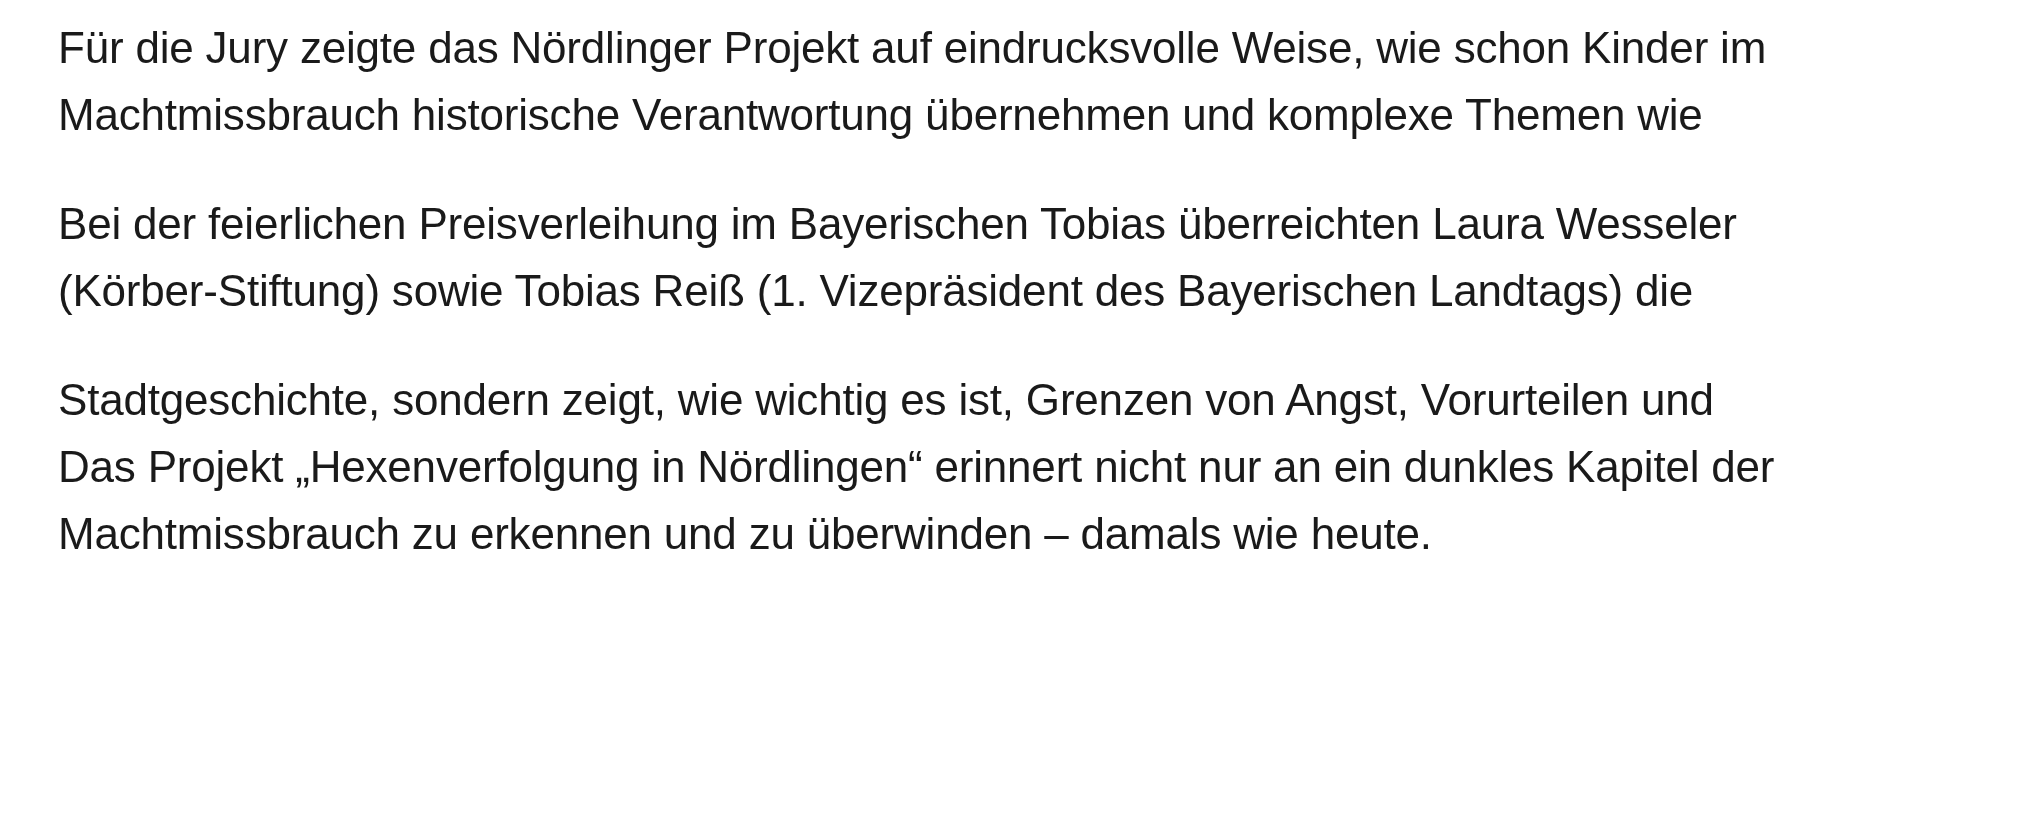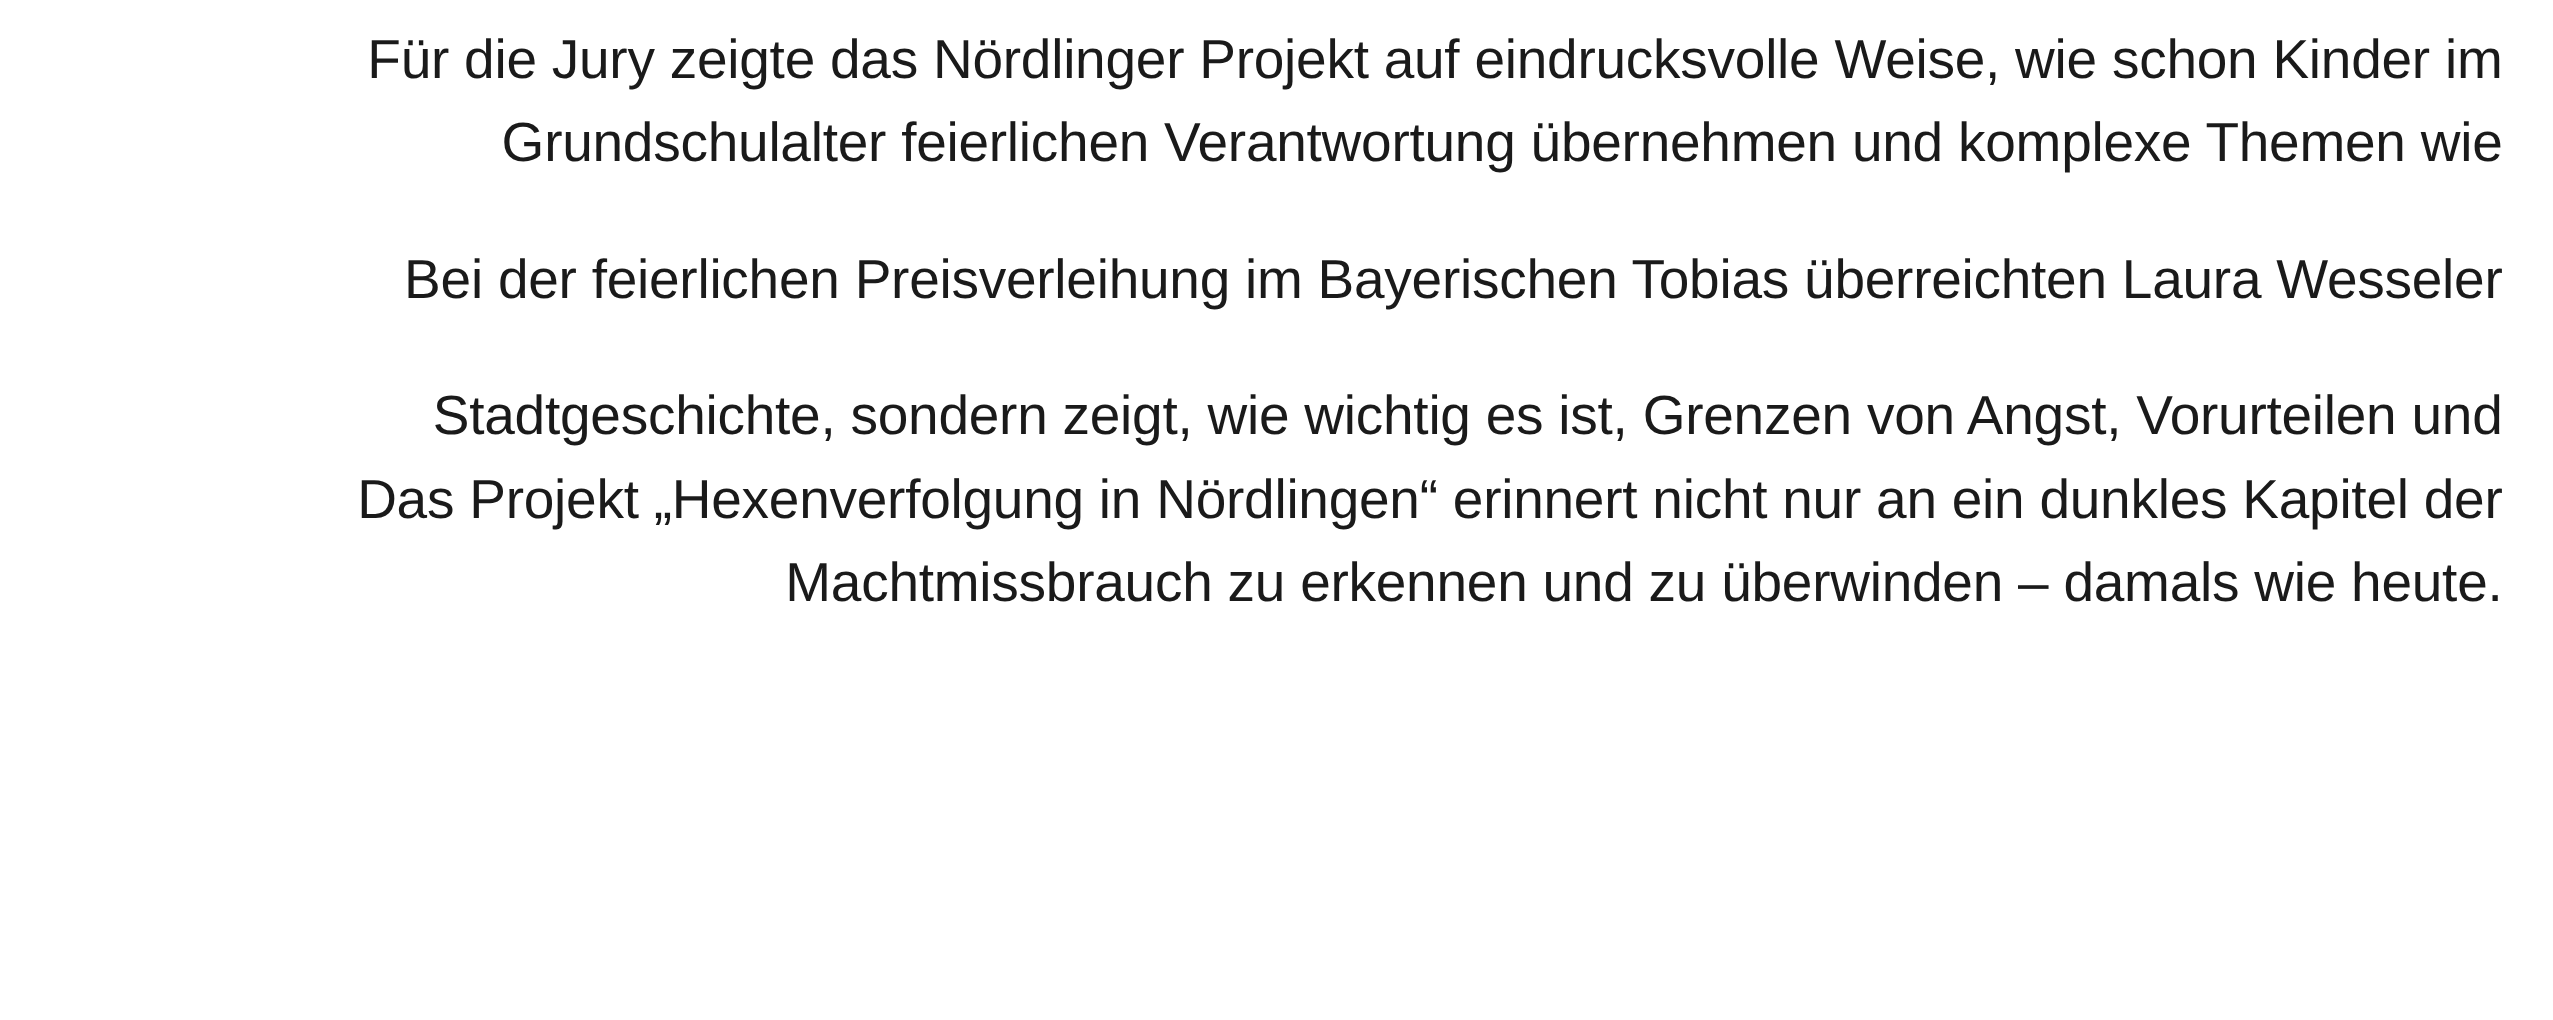--- a/index.html
+++ b/index.html
@@ -16,42 +16,42 @@
   .page {
     box-sizing: border-box;
     width: 2042px;
     height: 816px;
     background: #ffffff;
     padding: 14px 40px 0 58px;
     color: #1a1a1a;
   }
   .paragraph {
     margin: 0 0 42px 0;
-    text-align: right;
   }
   .line {
     font-size: 44px;
     line-height: 67px;
     white-space: nowrap;
     letter-spacing: -0.2px;
     color: #1a1a1a;
   }
 </style>
 </head>
 <body>
 
 <div class="page">
 
   <div class="paragraph">
     <div class="line">Für die Jury zeigte das Nördlinger Projekt auf eindrucksvolle Weise, wie schon Kinder im</div>
-    <div class="line">Grundschulalter feierlichen Verantwortung übernehmen und komplexe Themen wie</div>
+    <div class="line">Machtmissbrauch historische Verantwortung übernehmen und komplexe Themen wie</div>
   </div>
 
   <div class="paragraph">
     <div class="line">Bei der feierlichen Preisverleihung im Bayerischen Tobias überreichten Laura Wesseler</div>
+    <div class="line">(Körber-Stiftung) sowie Tobias Reiß (1. Vizepräsident des Bayerischen Landtags) die</div>
   </div>
 
   <div class="paragraph">
     <div class="line">Stadtgeschichte, sondern zeigt, wie wichtig es ist, Grenzen von Angst, Vorurteilen und</div>
     <div class="line">Das Projekt „Hexenverfolgung in Nördlingen“ erinnert nicht nur an ein dunkles Kapitel der</div>
     <div class="line">Machtmissbrauch zu erkennen und zu überwinden – damals wie heute.</div>
   </div>
 
 </div>
 

